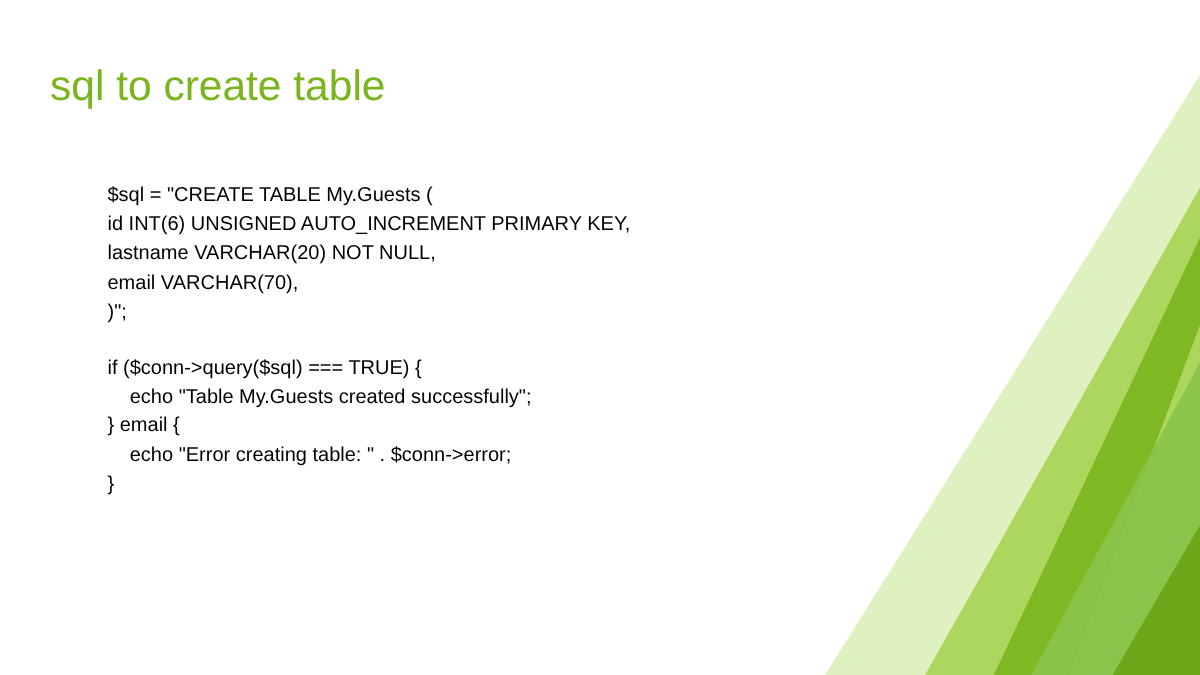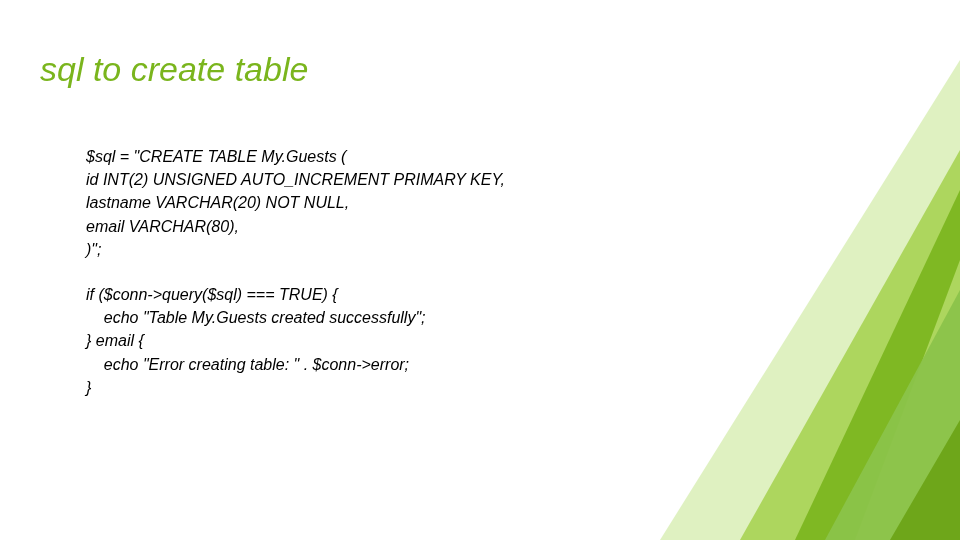--- a/index.html
+++ b/index.html
@@ -9,21 +9,20 @@
     background: #fff;
     font-family: "Trebuchet MS", "Segoe UI", Tahoma, sans-serif;
     position: relative;
     overflow: hidden;
   }
   .slide {
     position: relative;
     width: 100%;
     height: 100%;
     padding: 50px 40px 0 40px;
-    font-style: italic;
   }
   .title {
     font-size: 34px;
     font-weight: 400;
     color: #7ab51d;
     margin-bottom: 56px;
     margin-left: 0;
   }
   .code-block {
     margin-left: 46px;
@@ -45,23 +44,23 @@
   }
 </style>
 </head>
 <body>
 
 <div class="slide">
   <h1 class="title">sql to create table</h1>
 
   <div class="code-block">
     <div>$sql = "CREATE TABLE My.Guests (</div>
-    <div>id INT(2) UNSIGNED AUTO_INCREMENT PRIMARY KEY,</div>
+    <div>id INT(6) UNSIGNED AUTO_INCREMENT PRIMARY KEY,</div>
     <div>lastname VARCHAR(20) NOT NULL,</div>
-    <div>email VARCHAR(80),</div>
+    <div>email VARCHAR(70),</div>
     <div>)";</div>
     <div class="gap"></div>
     <div>if ($conn-&gt;query($sql) === TRUE) {</div>
     <div>&nbsp;&nbsp;&nbsp;&nbsp;echo "Table My.Guests created successfully";</div>
     <div>} email {</div>
     <div>&nbsp;&nbsp;&nbsp;&nbsp;echo "Error creating table: " . $conn-&gt;error;</div>
     <div>}</div>
   </div>
 
   <svg class="decor" viewBox="0 0 340 540" preserveAspectRatio="xMaxYMax meet">

